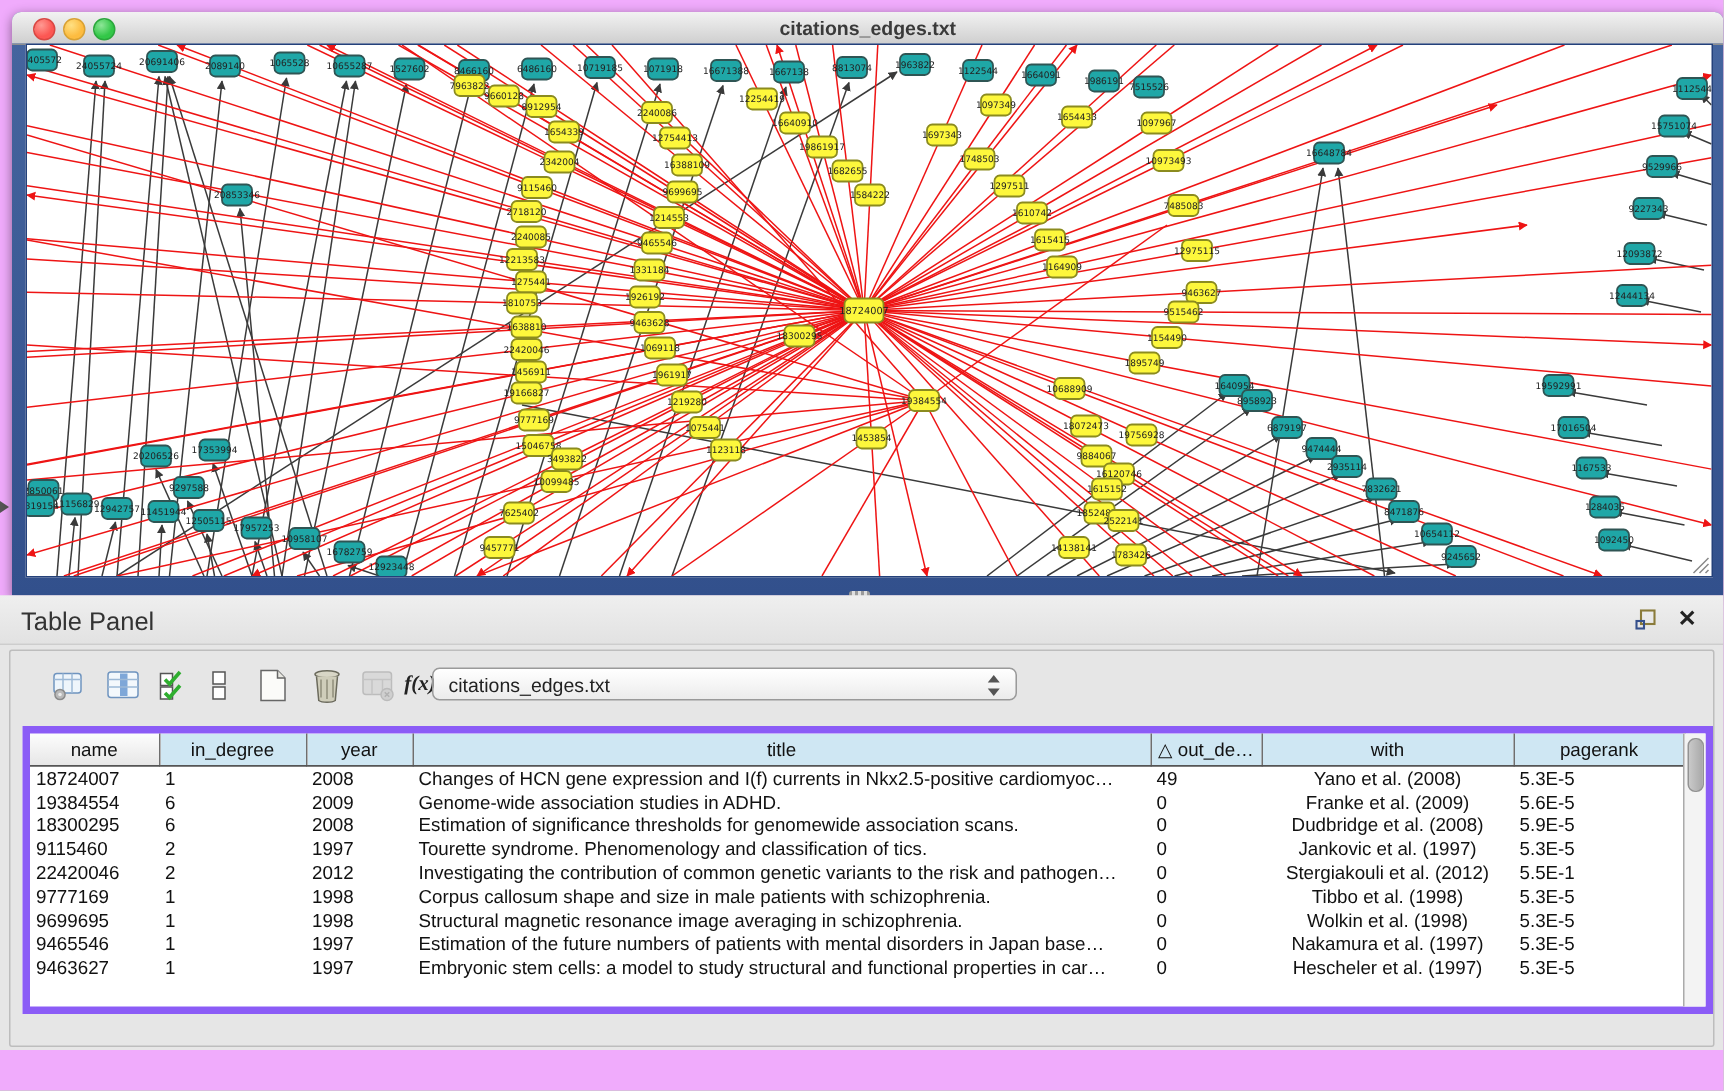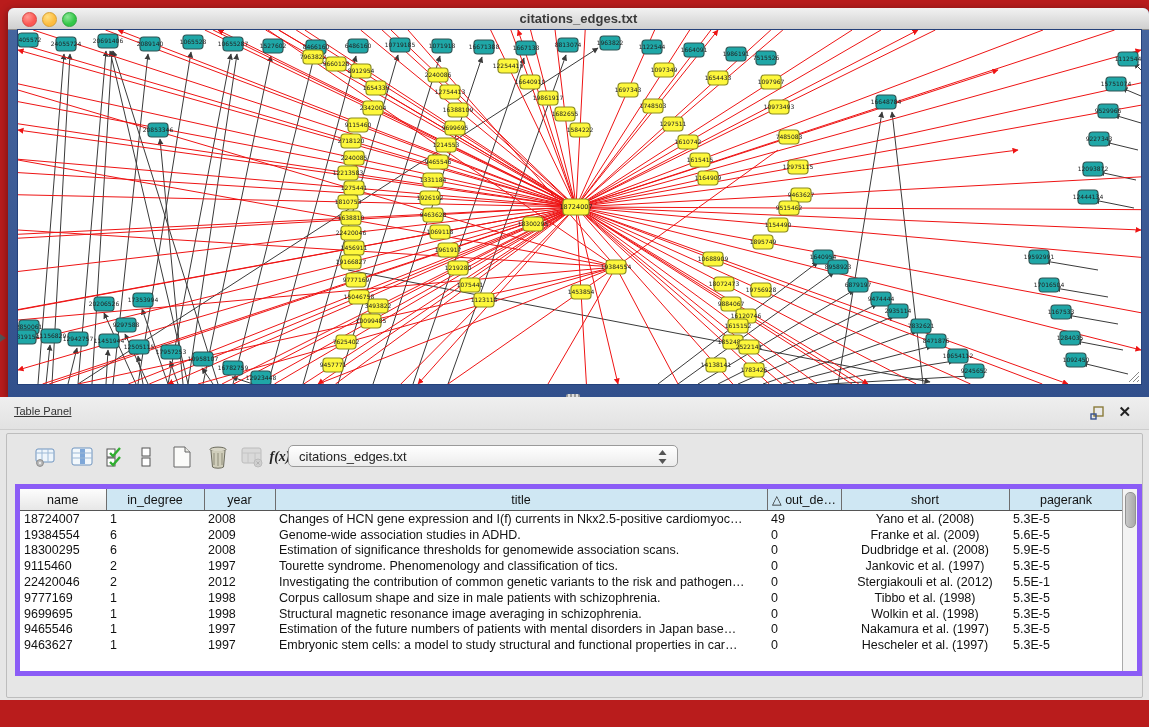--- a/index.html
+++ b/index.html
@@ -1,16 +1,16 @@
 <!DOCTYPE html>
 <html><head>
 <meta charset="utf-8">
 <style>
   html,body{margin:0;padding:0;background:#c9c9c9;font-family:"Liberation Sans",sans-serif;}
-  #stage{position:relative;width:1149px;height:727px;background:#b91c1c;overflow:hidden;}
+  #stage{position:relative;width:1149px;height:727px;background:#f0abfc;overflow:hidden;}
   
   #graph-window{position:absolute;left:8px;top:8px;width:1141px;height:389px;
     border-radius:6px 6px 0 0;box-shadow:0 2px 8px rgba(0,0,0,.45);
     background:linear-gradient(#46669f,#32508c);}
   #gw-titlebar{position:absolute;left:0;top:0;right:0;height:21px;
     background:linear-gradient(#f2f2f2,#cfcfcf);border-bottom:1px solid #8f8f8f;
     border-radius:6px 6px 0 0;}
   .traffic{position:absolute;top:4px;width:13px;height:13px;border-radius:50%;}
   #tl-close{left:14px;background:radial-gradient(circle at 35% 30%,#ff9a93,#fc5753 60%);border:1px solid #d94742;}
   #tl-min{left:34px;background:radial-gradient(circle at 35% 30%,#ffe083,#fdbc40 60%);border:1px solid #d9a133;}
@@ -23,21 +23,21 @@
   
   #desk-mark{position:absolute;left:0px;top:334px;width:0;height:0;
     border-top:4px solid transparent;border-bottom:4px solid transparent;border-left:6px solid #555;}
   
   #split-handle{position:absolute;left:566px;top:394px;width:14px;height:7px;
     background:repeating-linear-gradient(90deg,#9a9a9a 0 2px,#dedede 2px 4px);border-radius:2px;}
   
   #table-panel{position:absolute;left:0;top:397px;width:1149px;height:303px;background:#e6e6e6;}
   #tp-header{position:absolute;left:0;top:0;right:0;height:32px;background:linear-gradient(#efefef,#e2e2e2);
     border-bottom:1px solid #cdcdcd;}
-  #tp-title{position:absolute;left:14px;top:8px;font-size:11px;color:#333;text-decoration:underline;}
+  #tp-title{position:absolute;left:14px;top:8px;font-size:17px;color:#333;}
   #tp-float{position:absolute;right:44px;top:8px;width:16px;height:16px;}
   #tp-close{position:absolute;right:18px;top:6px;font-size:15px;font-weight:bold;color:#222;cursor:default;}
   #tp-content{position:absolute;left:6px;top:36px;right:6px;bottom:2px;background:#e6e6e6;
     border:1px solid #bdbdbd;border-radius:2px;}
   
   #tp-toolbar{position:absolute;left:8px;top:8px;height:32px;right:8px;}
   .tbtn{position:absolute;top:0;width:30px;height:30px;display:flex;align-items:center;justify-content:center;}
   #fx-label{font-size:14px;font-style:italic;font-weight:bold;color:#222;font-family:"Liberation Serif",serif;}
   #table-selector{position:absolute;left:273px;top:3px;width:390px;height:22px;border:1px solid #9a9a9a;border-radius:5px;
     background:linear-gradient(#ffffff,#ececec);font-size:13px;color:#222;line-height:22px;padding-left:10px;box-sizing:border-box;}
@@ -656,21 +656,21 @@
               <col style="width:168px">
               <col style="width:114px">
             </colgroup>
           <thead>
               <tr id="head-row">
                 <th class="first">name</th>
                 <th class="">in_degree</th>
                 <th class="">year</th>
                 <th class="">title</th>
                 <th class="">△ out_de…</th>
-                <th class="">short</th>
+                <th class="">with</th>
                 <th class="">pagerank</th>
               </tr>
             </thead>
           <tbody id="body-rows">
               <tr>
                 <td class="c-name">18724007</td>
                 <td class="c-in_degree">1</td>
                 <td class="c-year">2008</td>
                 <td class="c-title">Changes of HCN gene expression and I(f) currents in Nkx2.5-positive cardiomyoc…</td>
                 <td class="c-out_degree">49</td>

